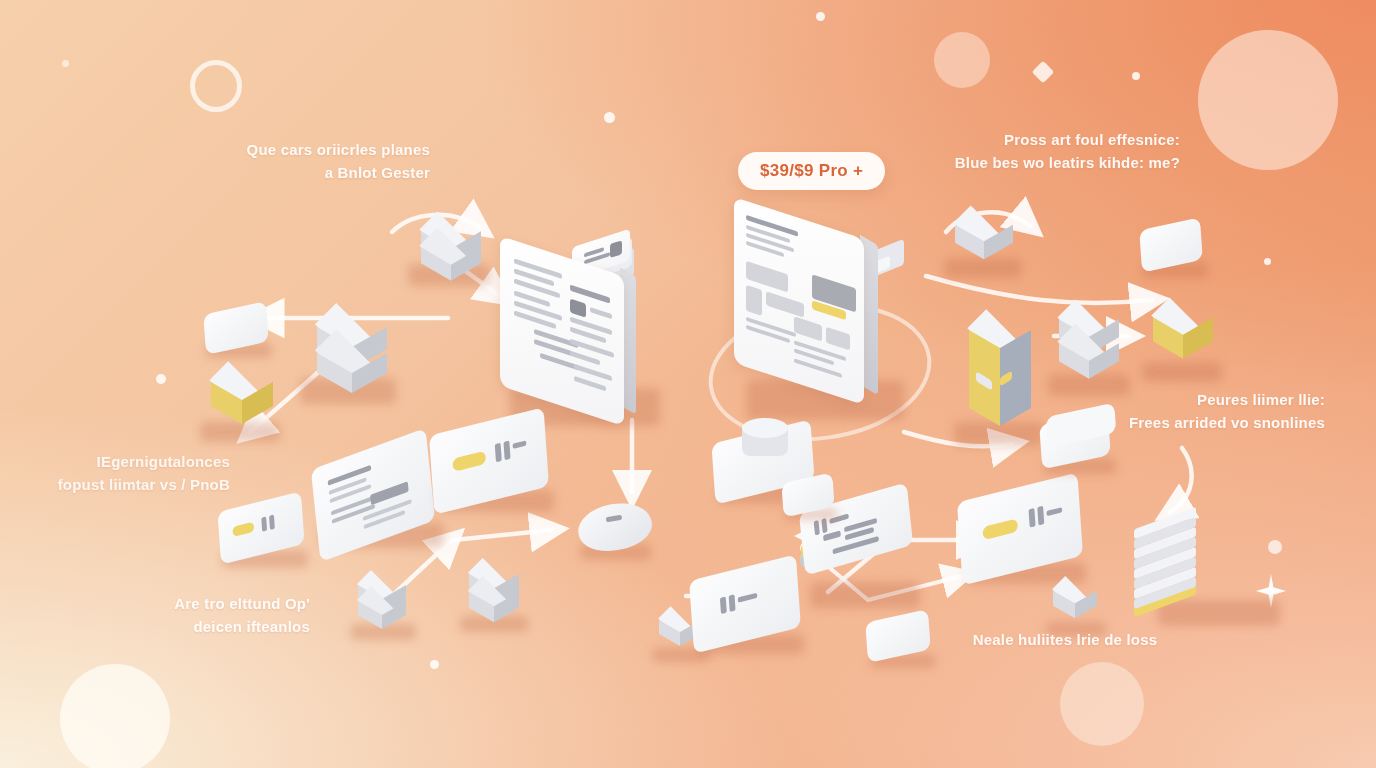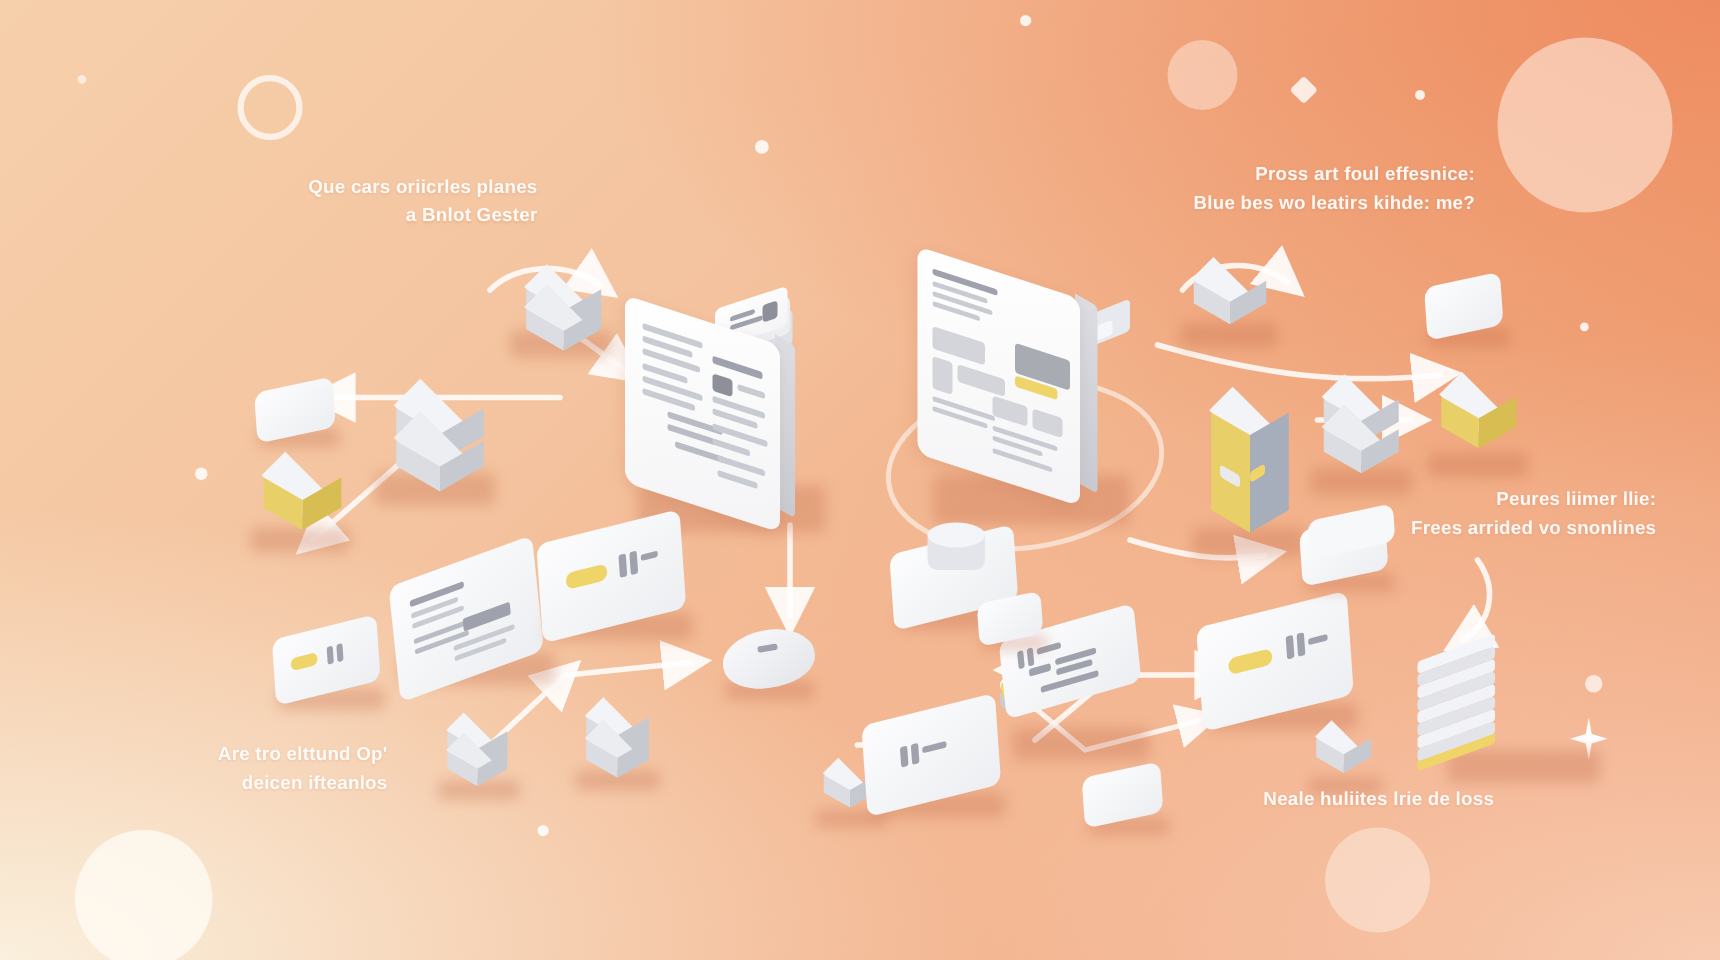--- a/index.html
+++ b/index.html
@@ -478,30 +478,33 @@
     <div class="shadow" style="left:2px;top:30px;width:54px;height:12px;"></div>
     <div class="flatcard" style="left:0;top:0;width:52px;height:34px;transform:rotate(-12deg) skewX(-8deg);"></div>
   </div>
 
   <div class="iso" style="left:1040px;top:418px;">
     <div class="shadow" style="left:4px;top:40px;width:72px;height:16px;"></div>
     <div class="flatcard" style="left:0;top:0;width:70px;height:44px;transform:rotate(-12deg) skewX(-8deg);"></div>
     <div class="flatcard" style="left:6px;top:-8px;width:70px;height:30px;transform:rotate(-12deg) skewX(-8deg);background:#f7f8fa;"></div>
   </div>
 
+  <div class="pill" style="left:738px;top:152px;">$39/$9 Pro +</div>
 
   <div class="label right" style="left:200px;top:138px;width:230px;">Que cars oriicrles planes
 a Bnlot Gester</div>
 
   <div class="label right" style="left:900px;top:128px;width:280px;">Pross art foul effesnice:
 Blue bes wo leatirs kihde: me?</div>
 
 
+  <div class="label right" style="left:20px;top:450px;width:210px;opacity:.92">IEgernigutalonces
+fopust liimtar vs / PnoB</div>
 
   <div class="label right" style="left:1090px;top:388px;width:235px;">Peures liimer llie:
 Frees arrided vo snonlines</div>
 
   <div class="label right" style="left:110px;top:592px;width:200px;">Are tro elttund Op'
 deicen ifteanlos</div>
 
-  <div class="label center" style="left:988px;top:628px;width:230px;">Neale huliites lrie de loss</div>
+  <div class="label center" style="left:950px;top:628px;width:230px;">Neale huliites lrie de loss</div>
 
 </div>
 
 </body></html>

